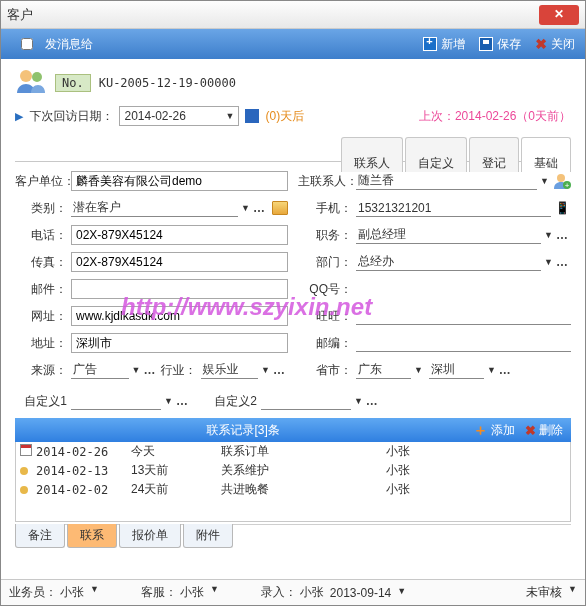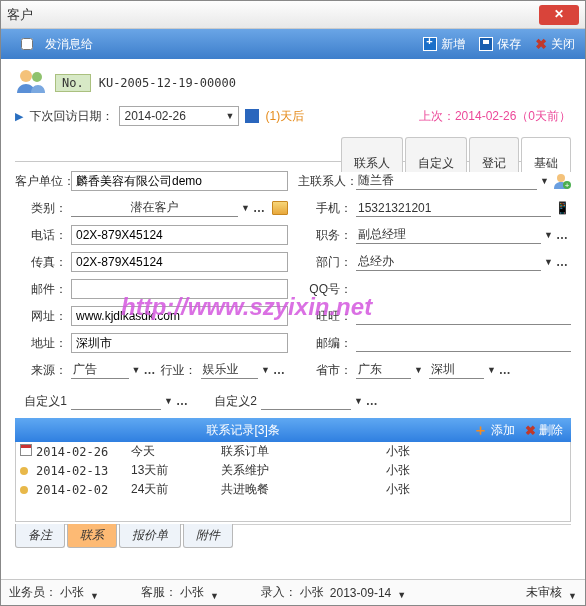--- a/index.html
+++ b/index.html
@@ -61,24 +61,24 @@
 .grow .gcell { overflow:hidden; white-space:nowrap; }
 .gc-ico { width:16px; }
 .gc-a { width:95px; font-family:monospace; }
 .gc-b { width:90px; }
 .gc-c { width:165px; }
 .gc-d { width:100px; }
 .cal-ico { width:12px; height:12px; border:1px solid #888; display:inline-block; position:relative; background:#fff; }
 .cal-ico::before { content:""; position:absolute; top:0; left:0; right:0; height:3px; background:#c33; }
 .dot { width:8px; height:8px; border-radius:50%; background:#e8b84a; display:inline-block; }
 .bottom-tabs { display:flex; height:24px; align-items:flex-end; border-top:1px solid #cfcfcf; margin-top:2px; }
-.btab { padding:3px 12px; border:1px solid #b8b8b8; border-top:none; margin-right:2px; background:#eef3f9; cursor:pointer; border-radius:0 0 3px 3px; font-size:12px;font-style:italic; }
+.btab { padding:3px 12px; border:1px solid #b8b8b8; border-top:none; margin-right:2px; background:#eef3f9; cursor:pointer; border-radius:0 0 3px 3px; font-size:12px; }
 .btab.active { background:#fdba74; }
 .statusbar { position:absolute; bottom:0; left:0; right:0; height:26px; border-top:1px solid #c8c8c8; display:flex; align-items:center; padding:0 8px; gap:6px; font-size:12px; background:#fafafa; }
-.statusbar .sseg { display:flex; align-items:flex-end; gap:3px; }
+.statusbar .sseg { display:flex; align-items:flex-start; gap:3px; }
 .statusbar .sspacer { width:30px; }
 .wm2 { bottom:4px; left:170px; font-size:18px; }
 </style>
 </head>
 <body>
 
 <div class="titlebar">
   <span class="title">客户</span>
   <div class="closebtn">✕</div>
 </div>
@@ -118,42 +118,42 @@
   </div>
 
   <div class="visit-row">
     <span class="blue-arrow">▶</span>
     <span>下次回访日期：</span>
     <div class="date-input">
       <span>2014-02-26</span>
         <span class="dd">▼</span>
     </div>
     <span class="disk"></span>
-    <span class="orange">(1)天后</span>
+    <span class="orange">(0)天后</span>
     <span class="bluetxt">
       <span>上次：</span><span>2014-02-26（0天前）</span>
     </span>
   </div>
 
   <div class="tabs-row">
     <div class="tab">联系人</div>
     <div class="tab">自定义</div>
     <div class="tab">登记</div>
     <div class="tab active">基础</div>
   </div>
 
   <div class="form-area">
     <div class="col">
       <div class="frow">
           <span class="flabel">客户单位：</span>
           <input class="finput" value="麟香美容有限公司demo" style="">
         </div>
       <div class="frow">
           <span class="flabel">类别：</span>
-          <div class="underline" style="justify-content:center">
+          <div class="underline" style="">
             <span>潜在客户</span>
           </div>
           <span class="dd-arrow">▼</span>
           <span class="dots">…</span>
           <span class="folder"></span>
         </div>
       <div class="frow">
           <span class="flabel">电话：</span>
           <input class="finput" value="02X-879X45124" style="">
         </div>

